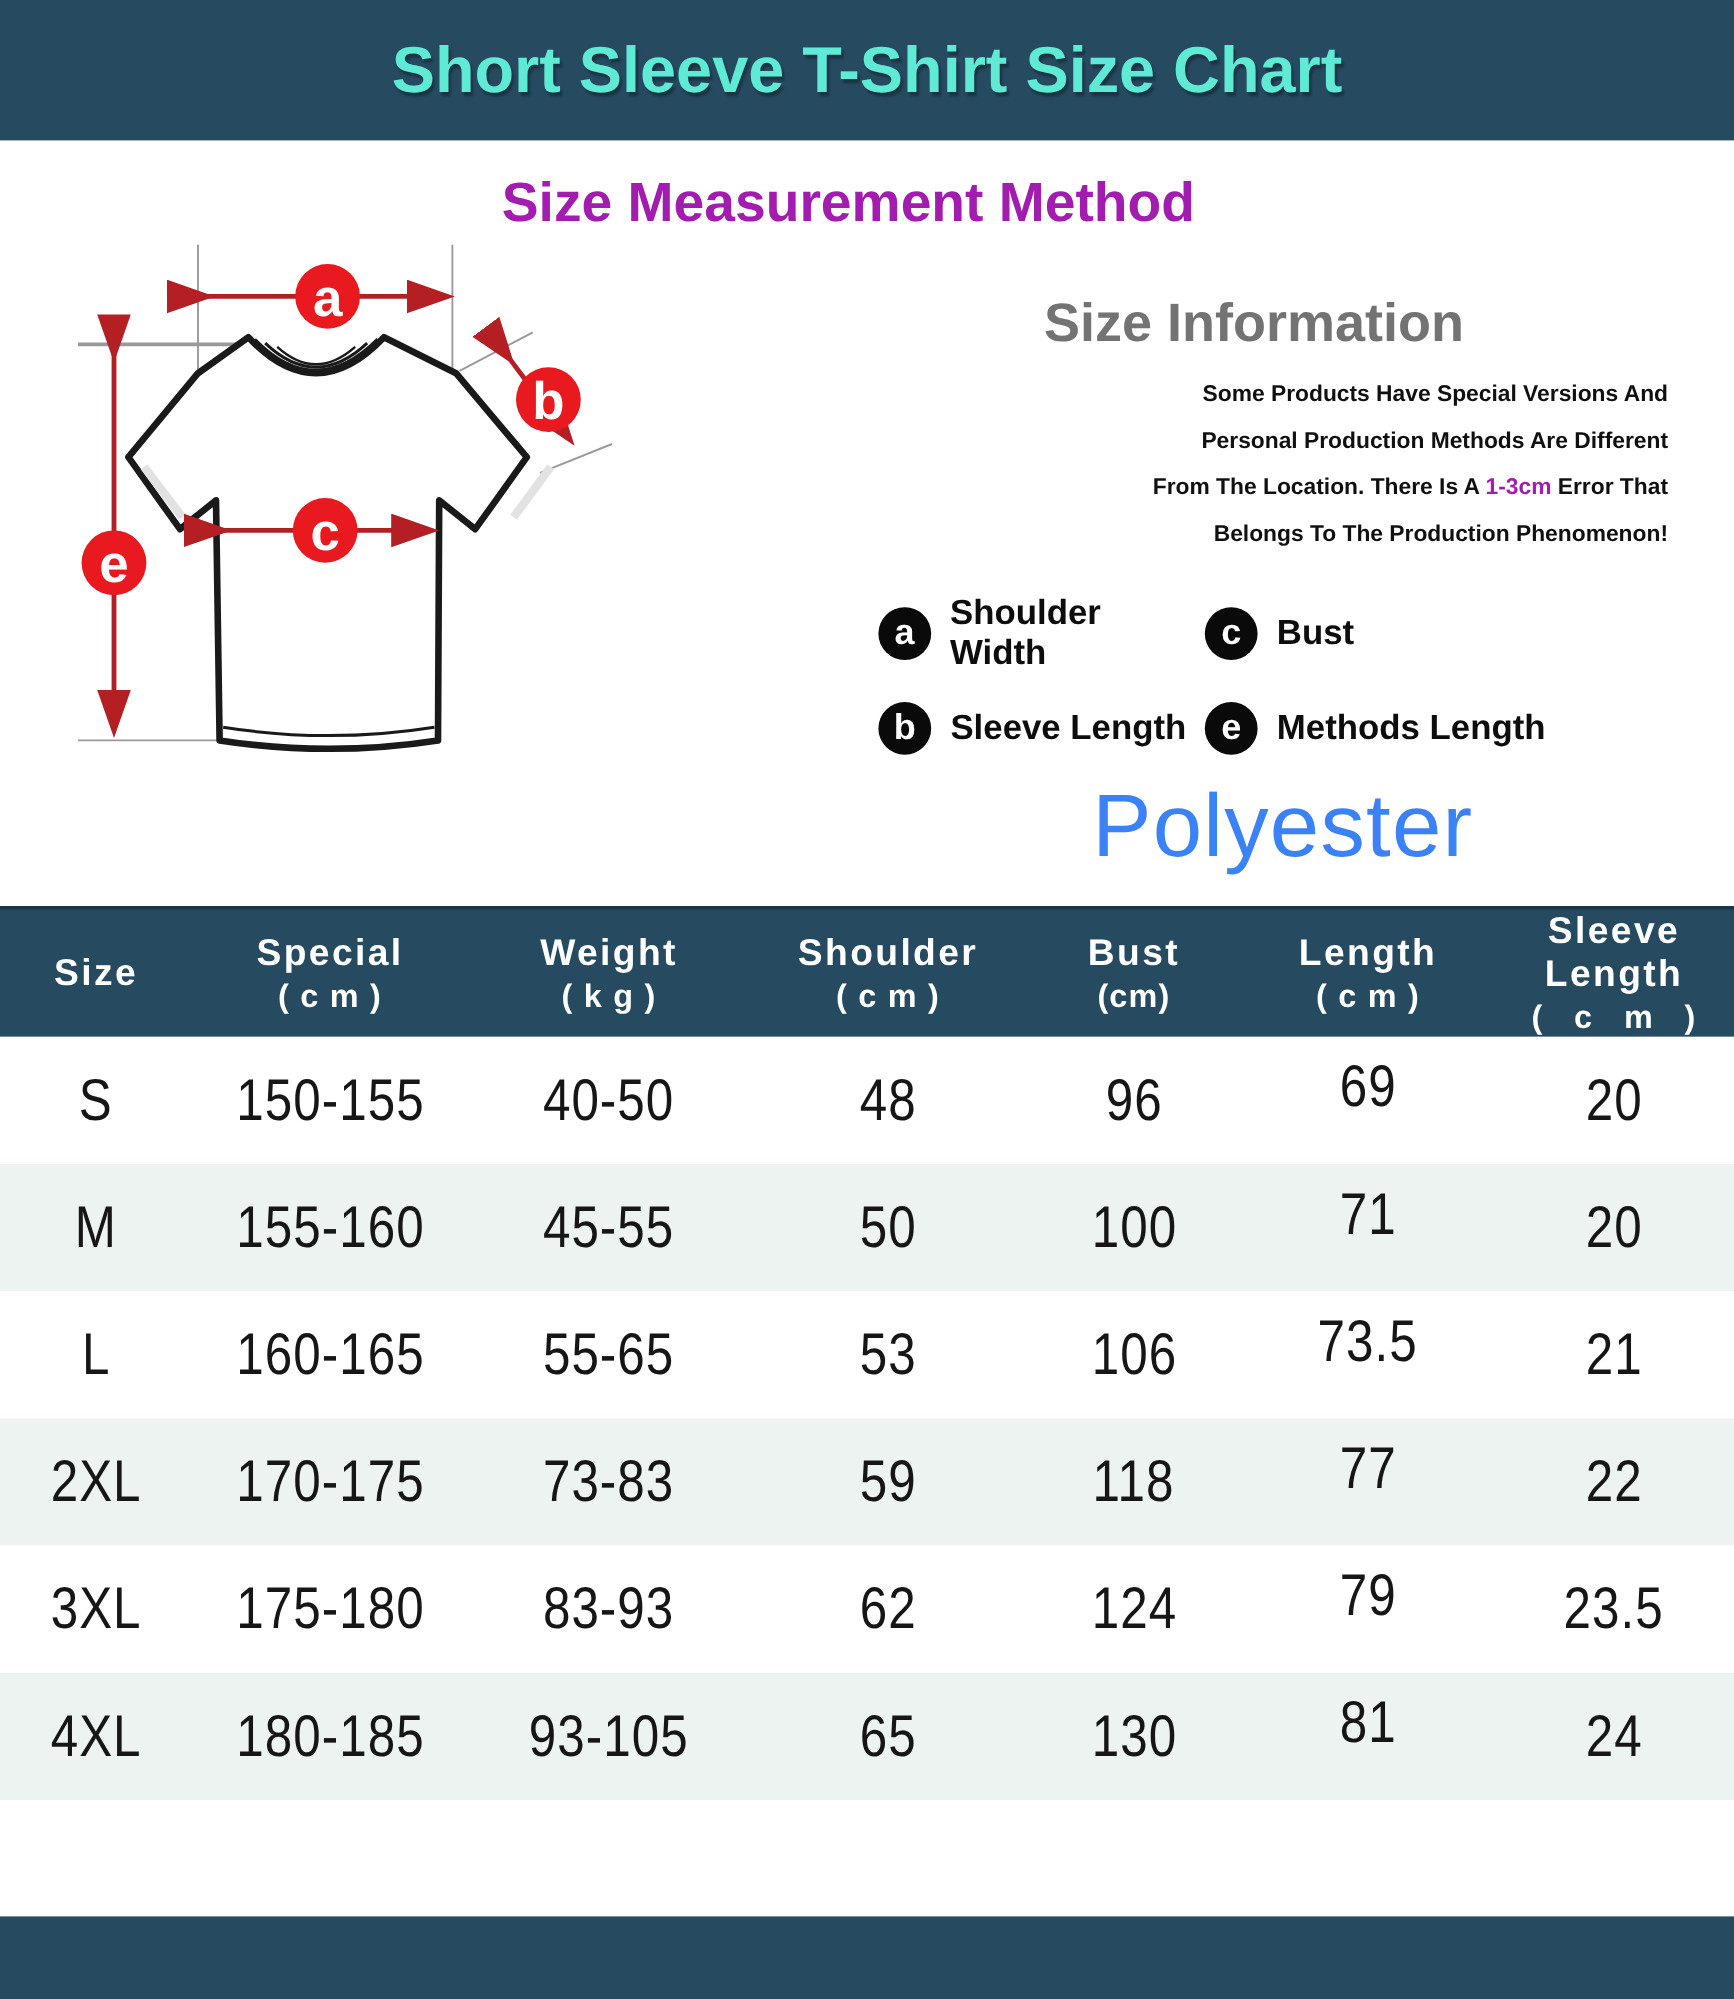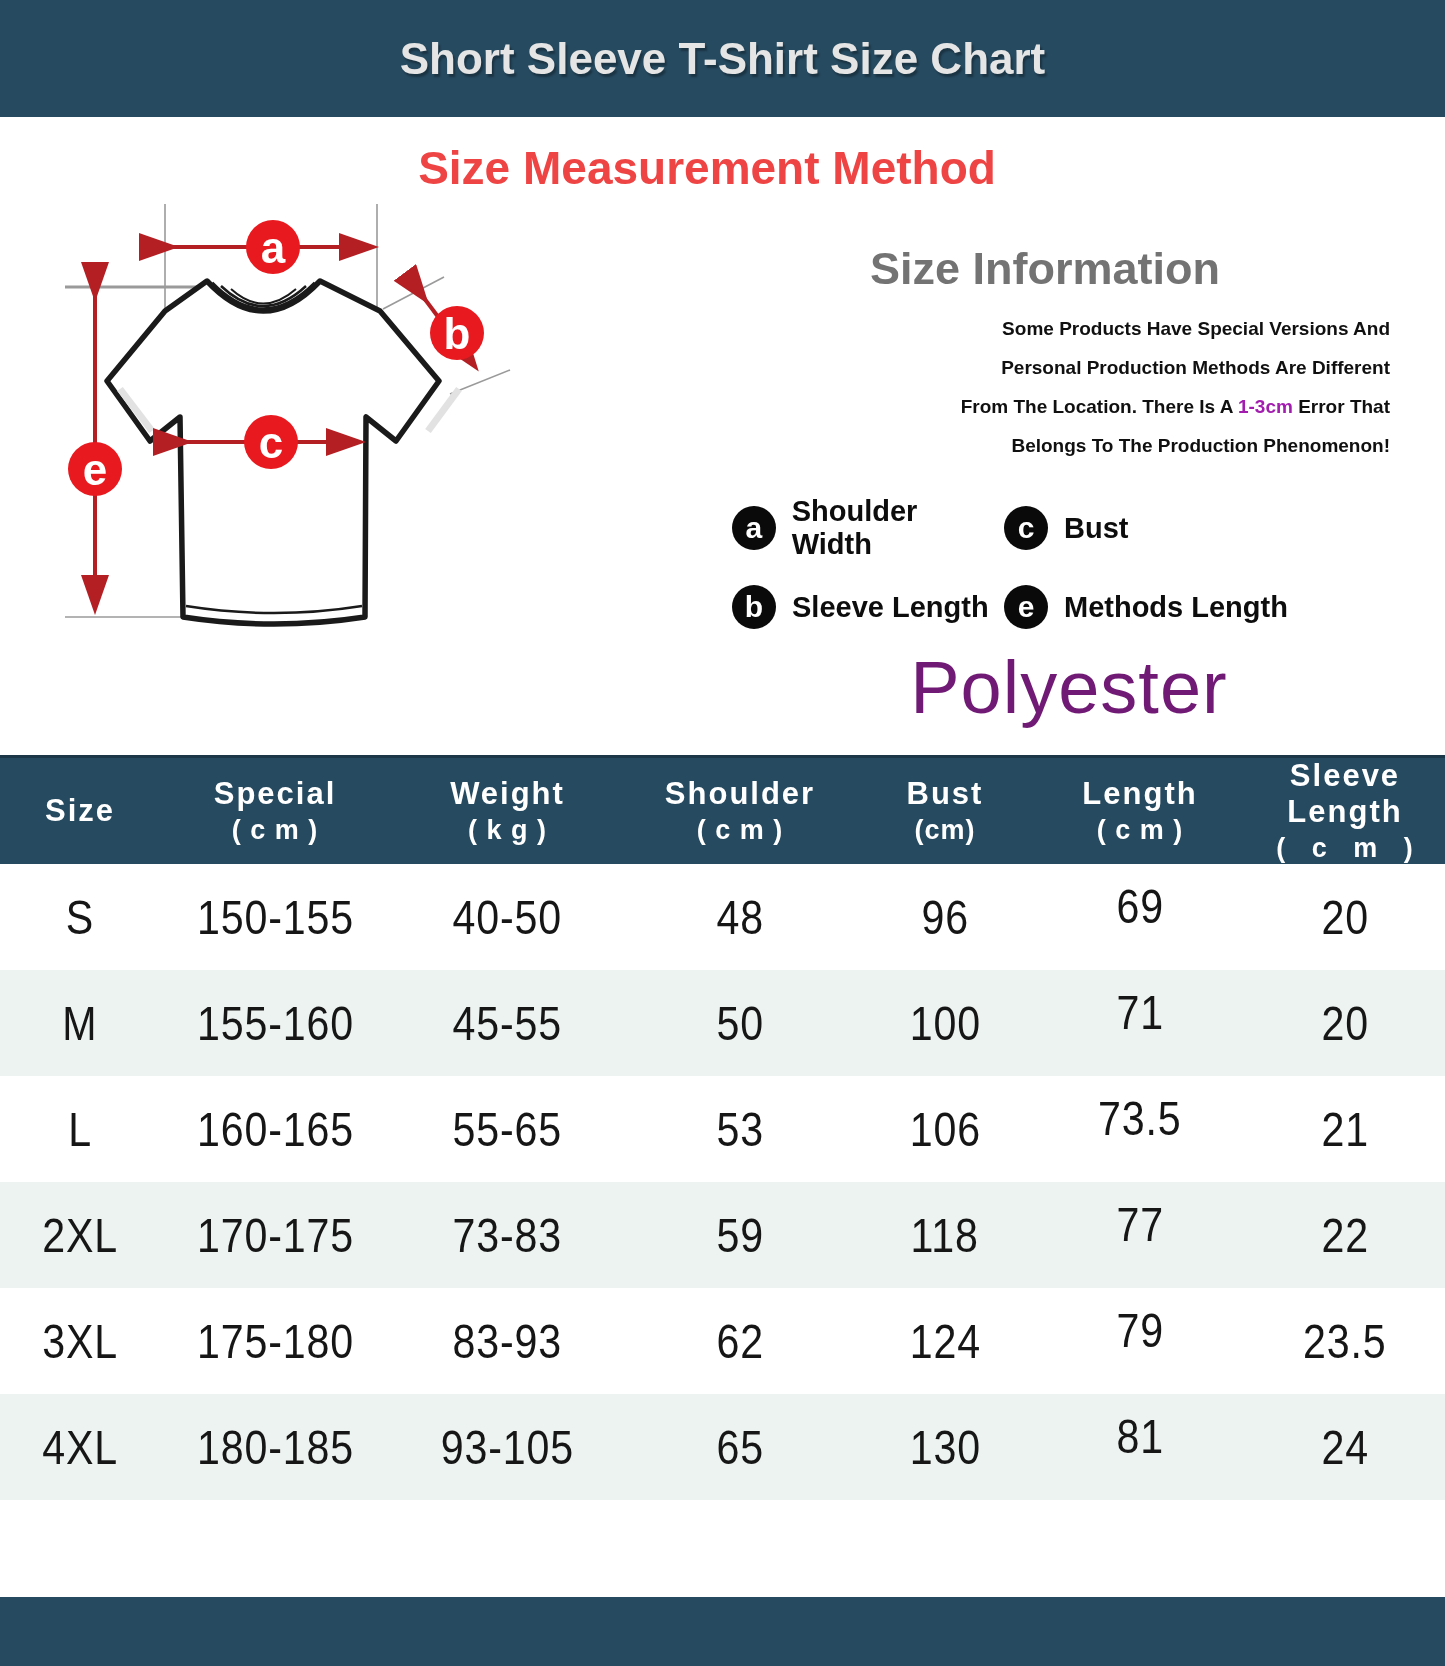--- a/index.html
+++ b/index.html
@@ -3,45 +3,45 @@
 <meta charset="utf-8">
 <style>
   * { box-sizing: border-box; }
   html,body { margin:0; padding:0; background:#ffffff; }
   body { width:1445px; height:1666px; font-family:"Liberation Sans", sans-serif; }
   .page { position:relative; width:1445px; height:1666px; overflow:hidden; background:#fff; }
 
   
   .titlebar { position:absolute; top:0; left:0; width:100%; height:117px; background:#264a60;
               display:flex; align-items:center; justify-content:center; }
-  .titlebar h1 { margin:0; color:#e5e5e5; font-size:44px; font-weight:700; letter-spacing:0;
+  .titlebar h1 { margin:0; color:#5eead4; font-size:54px; font-weight:700; letter-spacing:0;
                  text-shadow:2px 3px 2px rgba(0,0,0,0.30); }
 
   
   .method { position:absolute; top:117px; left:0; width:100%; height:638px; }
   .method-heading { position:absolute; top:24px; left:0; width:1414px; margin:0; text-align:center;
-                    font-size:46px; font-weight:700; color:#ef4444; }
+                    font-size:46px; font-weight:700; color:#a21caf; }
   svg.diagram { position:absolute; left:40px; top:62px; }
 
   .info { position:absolute; left:700px; top:126px; width:690px; }
   .info h2 { margin:0 0 14px 0; text-align:center; font-size:45px; font-weight:700; color:#737373; }
   .info-par { padding-left:36px; font-size:19px; font-weight:700; color:#101010;
               line-height:39px; white-space:nowrap;text-align:right; }
   .info-par .indent { padding-left:42px; }
   .red { color:#a21caf; }
 
   .legend { margin-top:30px; padding-left:32px; display:grid; grid-template-columns:272px auto;
             row-gap:24px; }
   .leg-item { display:flex; align-items:center; gap:16px; }
   .leg-badge { width:44px; height:44px; border-radius:50%; background:#0a0a0a; color:#fff;
                font-size:30px; font-weight:700; display:flex; align-items:center; justify-content:center; }
   .leg-label { font-size:29px; font-weight:700; color:#0d0d0d; }
 
   .material { margin-top:16px; padding-left:48px; text-align:center; font-size:74px;
-              font-weight:400; color:#701a75; letter-spacing:1px; }
+              font-weight:400; color:#3b82f6; letter-spacing:1px; }
 
   
   .size-table { position:absolute; top:755px; left:0; width:1445px; border-collapse:collapse;
                 table-layout:fixed; border-top:3px solid #1c3848; }
   .size-table thead tr { height:100px; background:#264a60; }
   .size-table th { color:#fff; font-weight:700; vertical-align:middle; padding:0; }
   .col-label { font-size:31px; letter-spacing:2px; }
   .col-unit  { font-size:27px; letter-spacing:1px; white-space:pre; margin-top:3px; }
   .size-table tbody tr { height:106px; background:#ffffff; }
   .size-table tbody tr:nth-child(even) { background:#edf3f1; }

